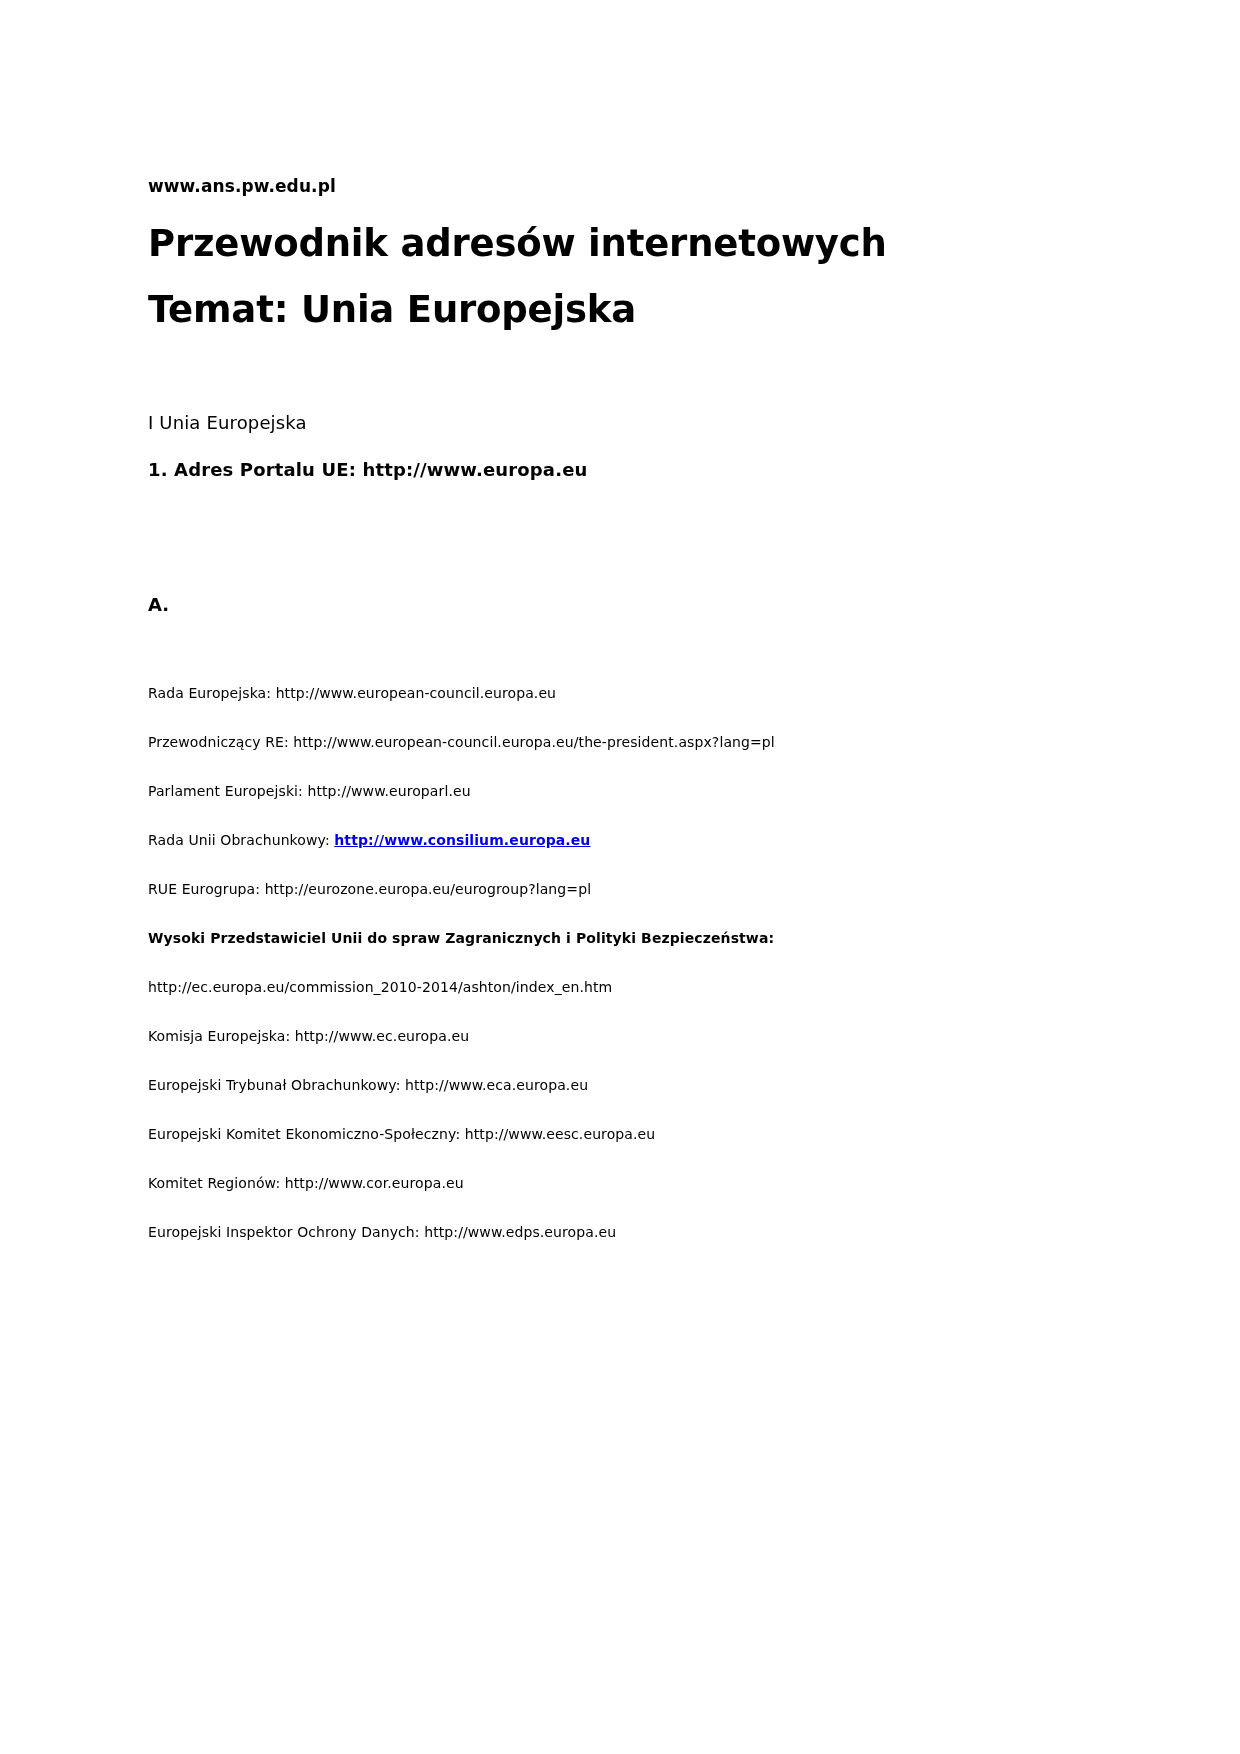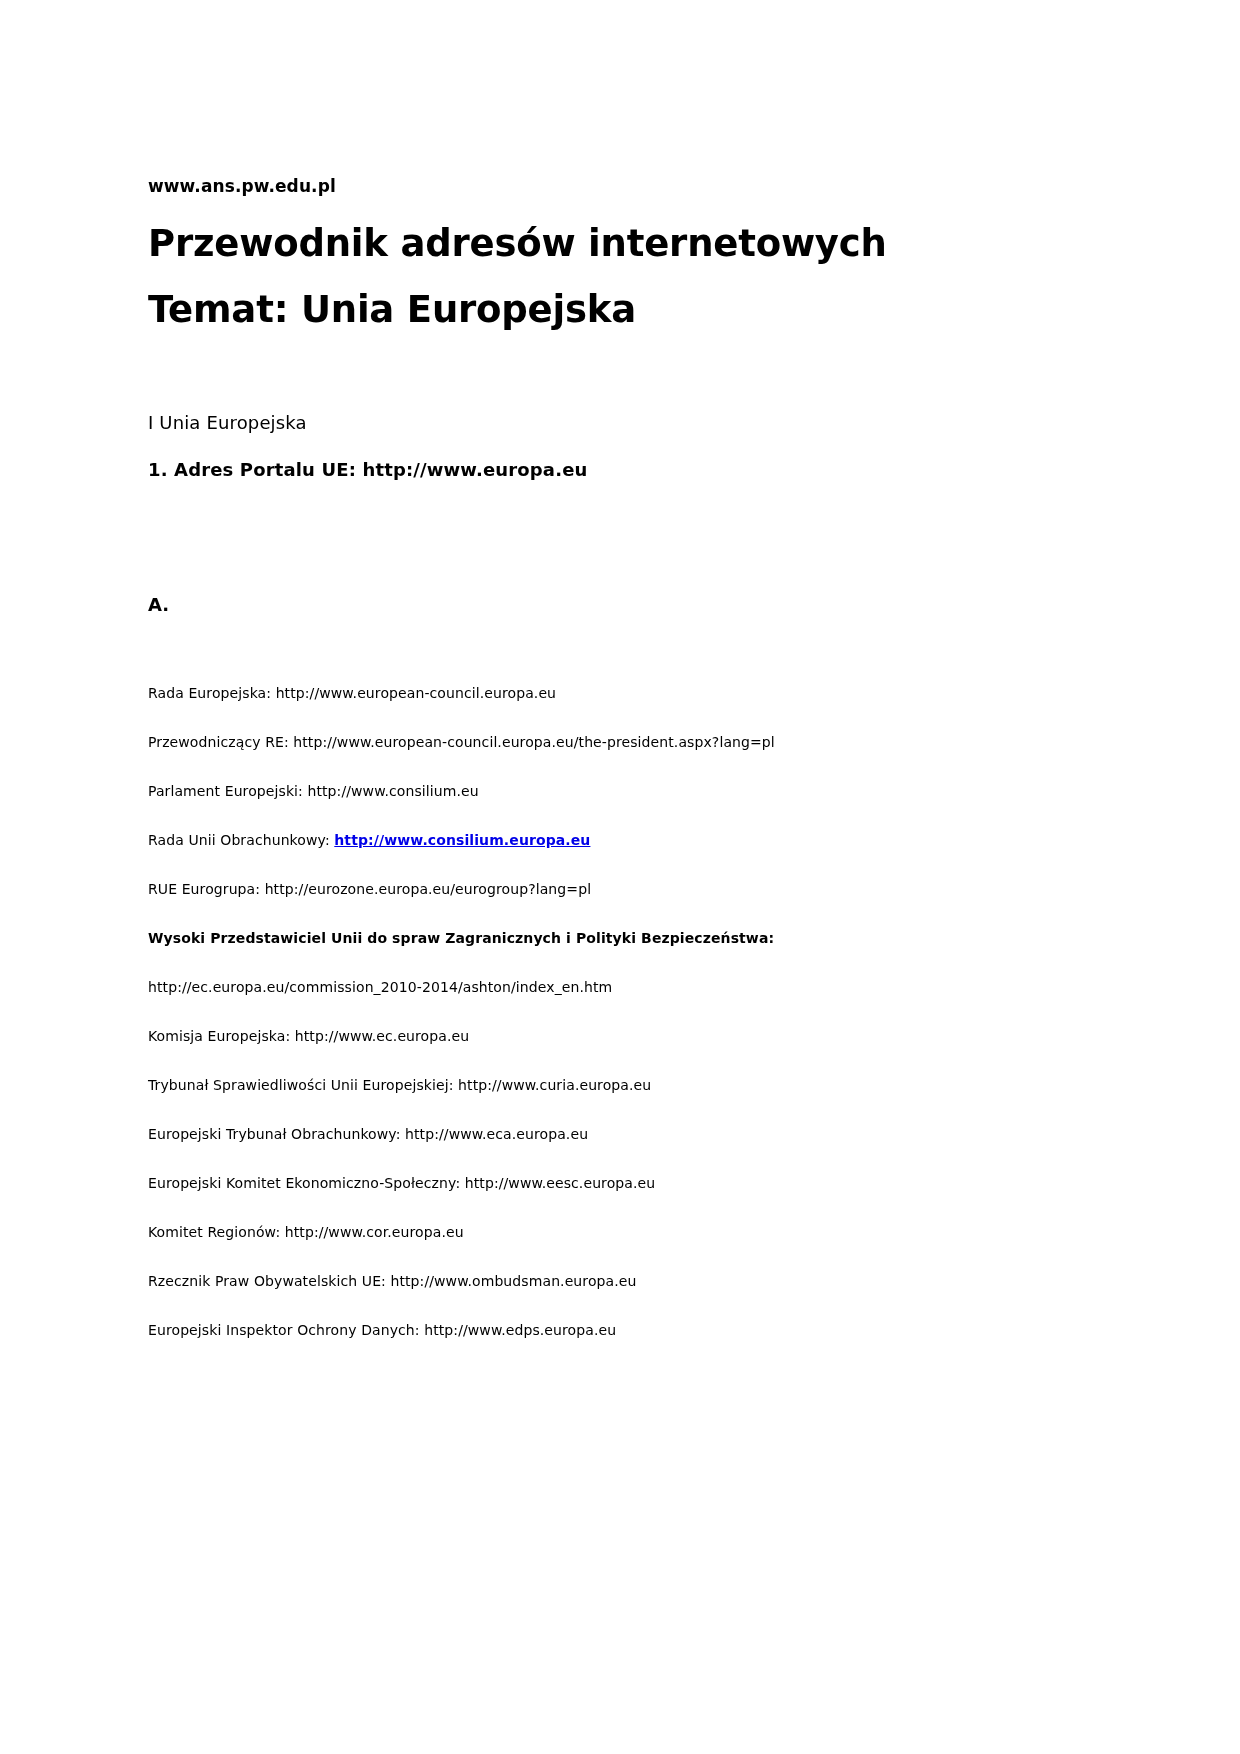--- a/index.html
+++ b/index.html
@@ -122,40 +122,38 @@
     </div>
 
     <p class="section-letter">A.</p>
 
     <div class="link-list">
 
       <p class="link-line">Rada Europejska: http://www.european-council.europa.eu</p>
 
       <p class="link-line wrap">Przewodniczący RE:  http://www.european-council.europa.eu/the-president.aspx?lang=pl</p>
 
-      <p class="link-line">Parlament Europejski:  http://www.consilium.eu</p>
+      <p class="link-line">Parlament Europejski:  http://www.europarl.eu</p>
 
       <p class="link-line"><span>Rada Unii Obrachunkowy: </span><a class="hyperlink" href="#">http://www.consilium.europa.eu</a></p>
 
 
       <p class="link-line">RUE Eurogrupa:  http://eurozone.europa.eu/eurogroup?lang=pl</p>
 
       <p class="link-line bold">Wysoki Przedstawiciel Unii do spraw Zagranicznych i Polityki Bezpieczeństwa:</p>
 
       <p class="link-line">http://ec.europa.eu/commission_2010-2014/ashton/index_en.htm</p>
 
       <p class="link-line">Komisja Europejska: http://www.ec.europa.eu</p>
 
-      <p class="link-line">Trybunał Sprawiedliwości Unii Europejskiej:  http://www.curia.europa.eu</p>
 
       <p class="link-line">Europejski Trybunał Obrachunkowy:  http://www.eca.europa.eu</p>
 
       <p class="link-line">Europejski Komitet Ekonomiczno-Społeczny:  http://www.eesc.europa.eu</p>
 
       <p class="link-line">Komitet Regionów:  http://www.cor.europa.eu</p>
 
-      <p class="link-line">Rzecznik Praw Obywatelskich UE:  http://www.ombudsman.europa.eu</p>
 
       <p class="link-line">Europejski Inspektor Ochrony Danych:  http://www.edps.europa.eu</p>
 
     </div>
   </div>
 </div>
 
 </body></html>

